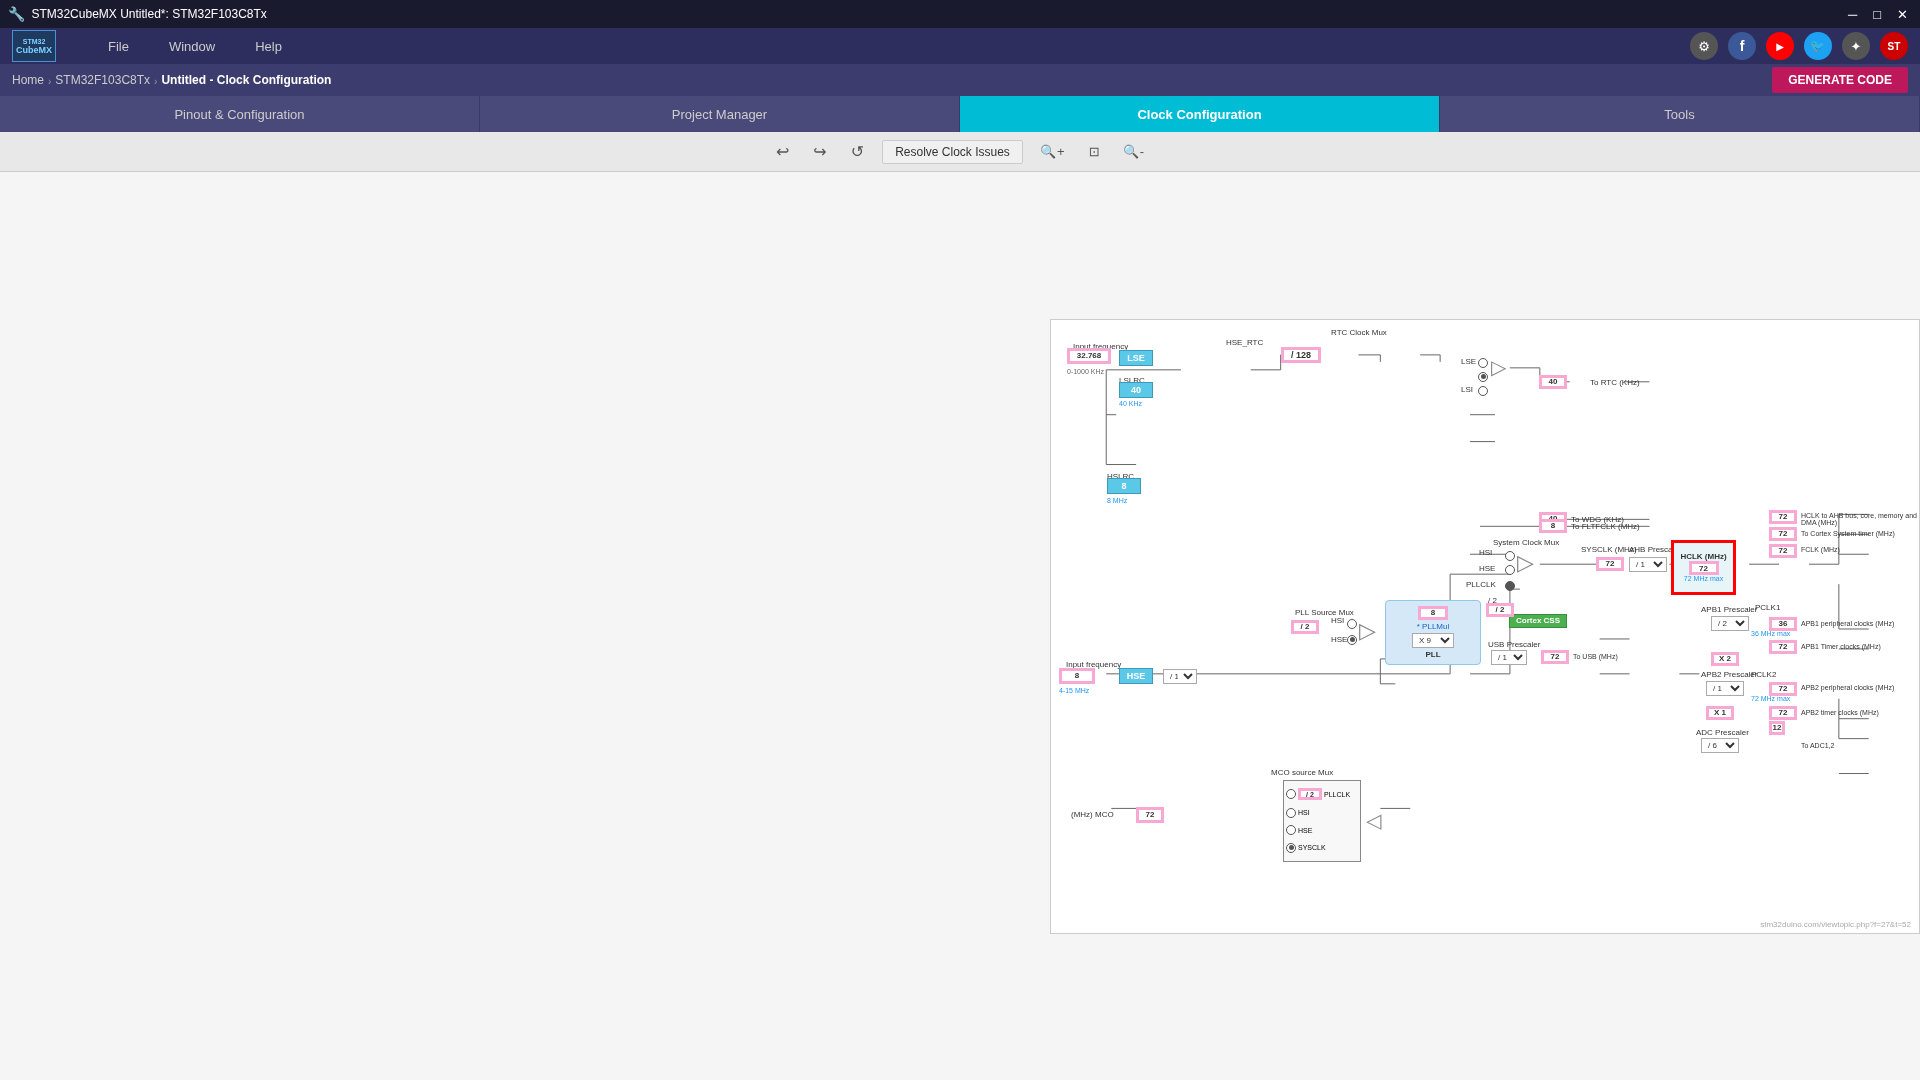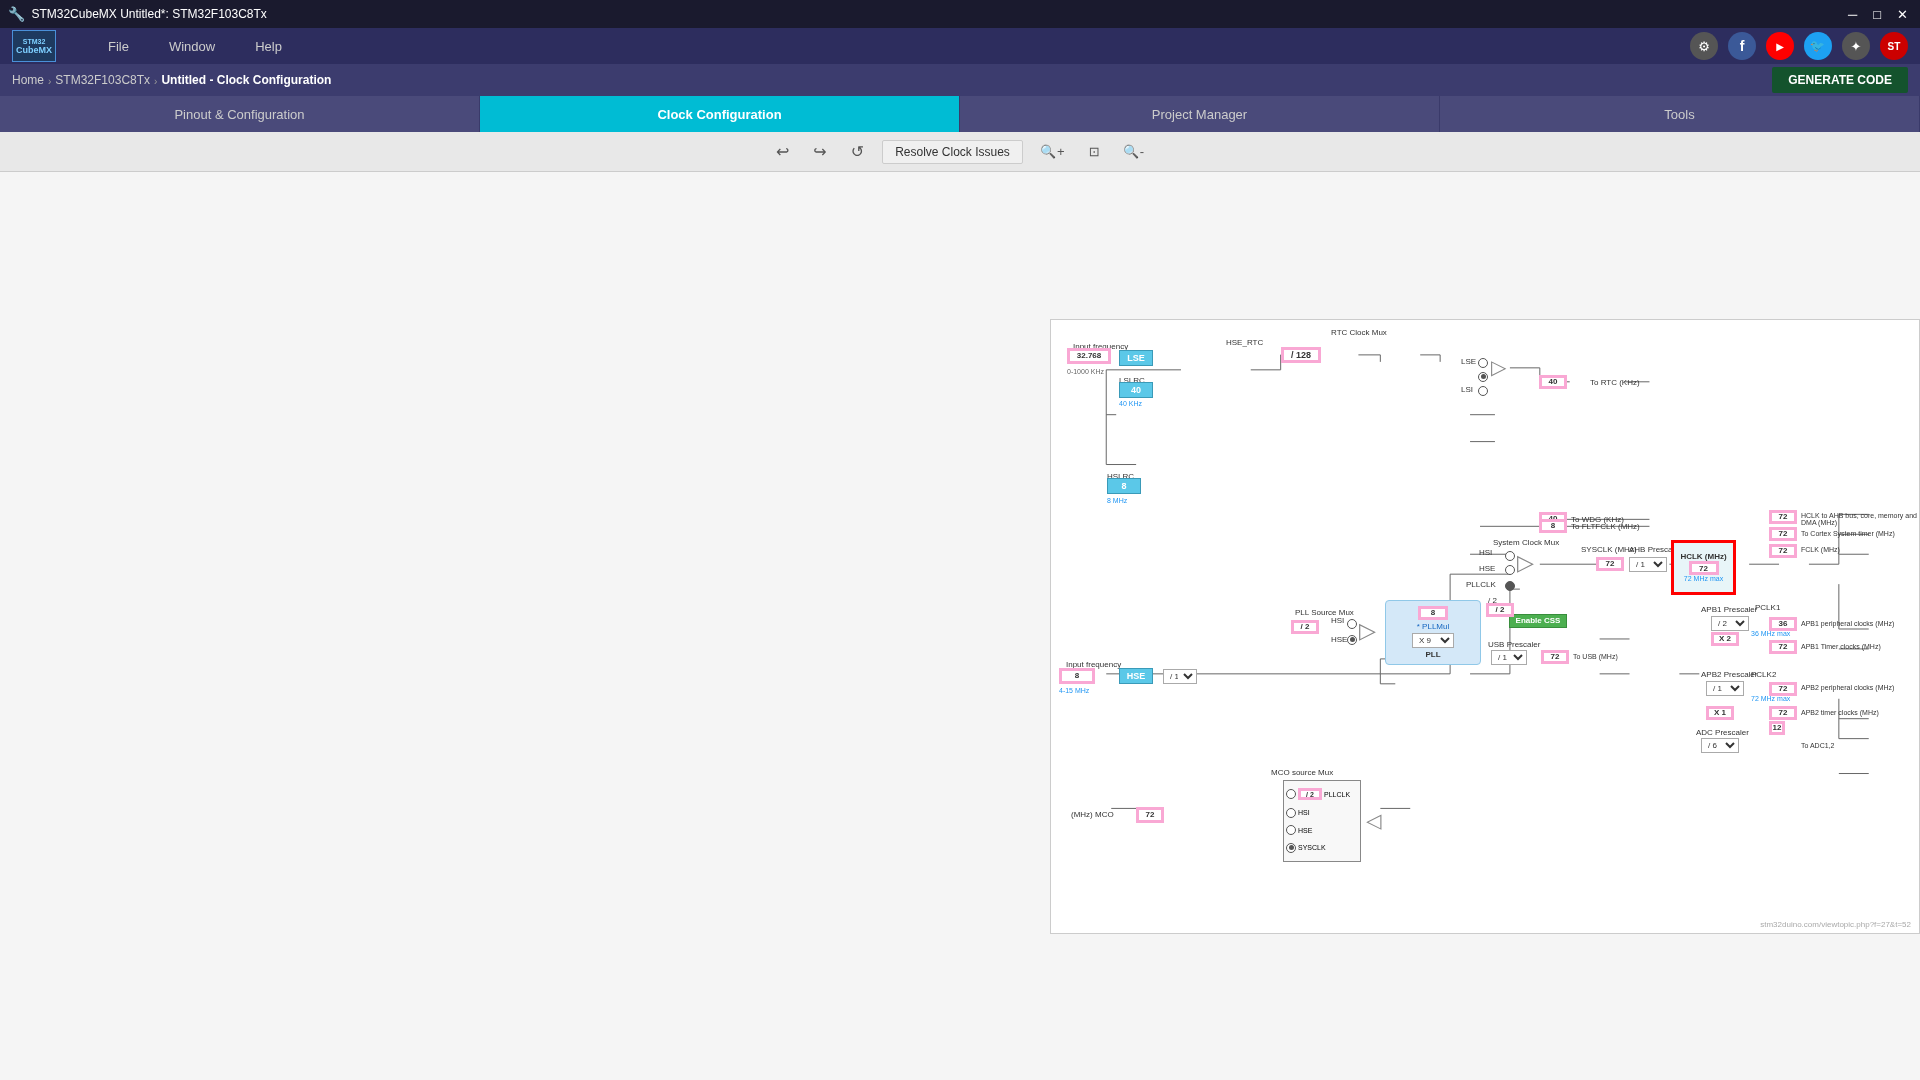--- a/index.html
+++ b/index.html
@@ -54,21 +54,21 @@
     .breadcrumb-bar {
       background: #3c3c6e; color: white; height: 32px;
       display: flex; align-items: center; padding: 0 12px;
       justify-content: space-between;
     }
     .breadcrumb { display: flex; align-items: flex-end; gap: 4px; font-size: 12px; }
     .bc-item { color: #ccc; cursor: pointer; }
     .bc-item.active { color: white; font-weight: bold; }
     .bc-sep { color: #999; font-size: 10px; }
     .generate-btn {
-      background: #14532d; color: white; border: none; padding: 6px 16px;
+      background: #be185d; color: white; border: none; padding: 6px 16px;
       font-size: 12px; font-weight: bold; cursor: pointer; border-radius: 2px;
     }
 
     
     .tab-bar {
       background: #4a4a7a; height: 36px; display: flex; align-items: stretch;
     }
     .tab { flex: 1; display: flex; align-items: center; justify-content: center;
       color: #ccc; font-size: 13px; cursor: pointer; border-right: 1px solid #3a3a6a; }
     .tab.active { background: #00bcd4; color: white; font-weight: bold; }
@@ -193,22 +193,22 @@
     <span class="bc-sep">›</span>
     <span class="bc-item">STM32F103C8Tx</span>
     <span class="bc-sep">›</span>
     <span class="bc-item active">Untitled - Clock Configuration</span>
   </div>
   <button class="generate-btn">GENERATE CODE</button>
 </div>
 
 <div class="tab-bar">
   <div class="tab">Pinout &amp; Configuration</div>
+  <div class="tab">Project Manager</div>
   <div class="tab active">Clock Configuration</div>
-  <div class="tab">Project Manager</div>
   <div class="tab">Tools</div>
 </div>
 
 <div class="toolbar">
   <button class="tb-btn">↩</button>
   <button class="tb-btn">↪</button>
   <button class="tb-btn">↺</button>
   <button class="resolve-btn">Resolve Clock Issues</button>
   <button class="tb-btn" style="font-size:13px;">🔍+</button>
   <button class="tb-btn" style="font-size:13px;">⊡</button>
@@ -348,21 +348,21 @@
     <div class="diag-label" style="top:244px; left:428px;">HSE</div>
 
     <div class="diag-label" style="top:260px; left:415px;">PLLCLK</div>
 
     <div class="diag-radio" style="top:231px; left:454px;"></div>
     <div class="diag-radio" style="top:245px; left:454px;"></div>
     <div class="diag-radio selected" style="top:261px; left:454px; background:#555;"></div>
 
     <div style="position:absolute; top:230px; left:466px; font-size:22px; color:#888;">▷</div>
 
-    <div class="diag-box green-btn" style="top:294px; left:458px; width:58px; height:14px;">Enable CSS</div>
+    <div class="diag-box green-btn" style="top:294px; left:458px; width:58px; height:14px;">Cortex CSS</div>
 
     <div class="diag-label" style="top:225px; left:530px;">SYSCLK (MHz)</div>
     <div class="diag-box white-box" style="top:237px; left:545px; width:28px; height:14px; font-size:8px;">72</div>
 
     <div class="diag-label" style="top:225px; left:578px;">AHB Prescale</div>
     <select class="diag-select" style="top:237px; left:578px; width:38px;">
       <option>/ 1</option><option>/ 2</option><option>/ 4</option>
     </select>
 
     <div style="position:absolute; top:220px; left:620px; width:65px; height:55px; border:3px solid red; background:#e8f5f8; display:flex; flex-direction:column; align-items:center; justify-content:center;">
@@ -375,21 +375,21 @@
     <select class="diag-select" style="top:296px; left:660px; width:38px;">
       <option>/ 2</option><option>/ 1</option><option>/ 4</option>
     </select>
 
     <div class="diag-label" style="top:283px; left:704px;">PCLK1</div>
     <div class="diag-label blue small" style="top:310px; left:700px;">36 MHz max</div>
 
     <div class="diag-box white-box" style="top:297px; left:718px; width:28px; height:14px; font-size:8px;">36</div>
     <div class="diag-label small" style="top:300px; left:750px;">APB1 peripheral clocks (MHz)</div>
 
-    <div class="diag-box white-box" style="top:312px; left:660px; width:28px; height:14px; font-size:8px;">X 2</div>
+    <div class="diag-box white-box" style="top:332px; left:660px; width:28px; height:14px; font-size:8px;">X 2</div>
     <div class="diag-box white-box" style="top:320px; left:718px; width:28px; height:14px; font-size:8px;">72</div>
     <div class="diag-label small" style="top:323px; left:750px;">APB1 Timer clocks (MHz)</div>
 
     <div class="diag-label" style="top:350px; left:650px;">APB2 Prescaler</div>
     <select class="diag-select" style="top:361px; left:655px; width:38px;">
       <option>/ 1</option><option>/ 2</option>
     </select>
 
     <div class="diag-label" style="top:350px; left:700px;">PCLK2</div>
     <div class="diag-label blue small" style="top:375px; left:700px;">72 MHz max</div>

